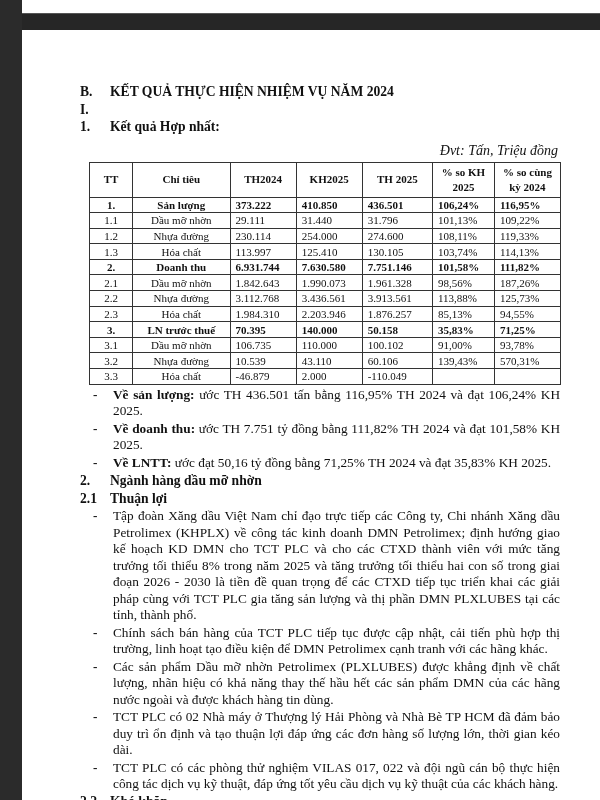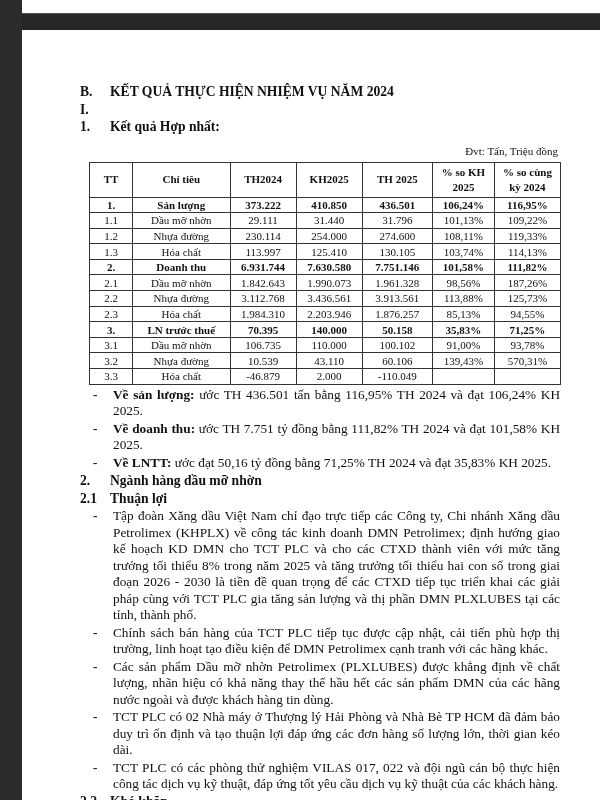--- a/index.html
+++ b/index.html
@@ -4,27 +4,27 @@
 <style>
   html, body { margin:0; padding:0; }
   body { width:600px; height:800px; overflow:hidden; background:#ffffff; position:relative;
          font-family:"Liberation Serif","DejaVu Serif",serif; color:#111; }
   .left-strip { position:absolute; left:0; top:0; width:22px; height:800px; background:#2b2b2b; }
   .top-band { position:absolute; left:22px; top:13px; width:578px; height:16px; background:#262626; border-top:1px solid #555; border-bottom:1px solid #555; }
   .page { position:absolute; left:22px; top:30px; width:578px; height:770px; background:#fff; }
   .content { position:absolute; left:58px; top:53px; width:480px; font-size:13.2px; line-height:16px; }
   .heading { display:flex; font-weight:bold; font-size:13.6px; line-height:17.5px; }
   .heading .num { width:30px; flex:none; }
-  .unit { text-align:right; font-size:11px; margin-top:7px; margin-bottom:3px; padding-right:2px; }
+  .unit { text-align:right; font-style:italic; font-size:14px; margin-top:7px; margin-bottom:3px; padding-right:2px; }
   table { border-collapse:collapse; width:472px; margin-left:9px; font-size:11px; }
   th, td { border:1px solid #333; padding:0 5px; height:14.6px; line-height:14px; }
   th { font-weight:bold; text-align:center; height:34px; line-height:15px; }
   td.tt { text-align:center; width:30px; }
   td.name { text-align:center; }
-  td.val { text-align:center;font-family:Liberation Serif, serif; }
+  td.val { text-align:left;font-family:Liberation Serif, serif; }
   tr.bold td { font-weight:bold; }
   .bullets { margin-left:9px; }
   .bullet { display:flex; font-size:13.3px; line-height:16.5px; text-align:justify; margin-top:1px; }
   .bullet .dash { width:20px; flex:none; text-align:left; padding-left:4px; font-weight:bold; }
   .bullet .txt { flex:1; }
   .bullet b { font-weight:bold; }
 </style>
 </head>
 <body>
 

